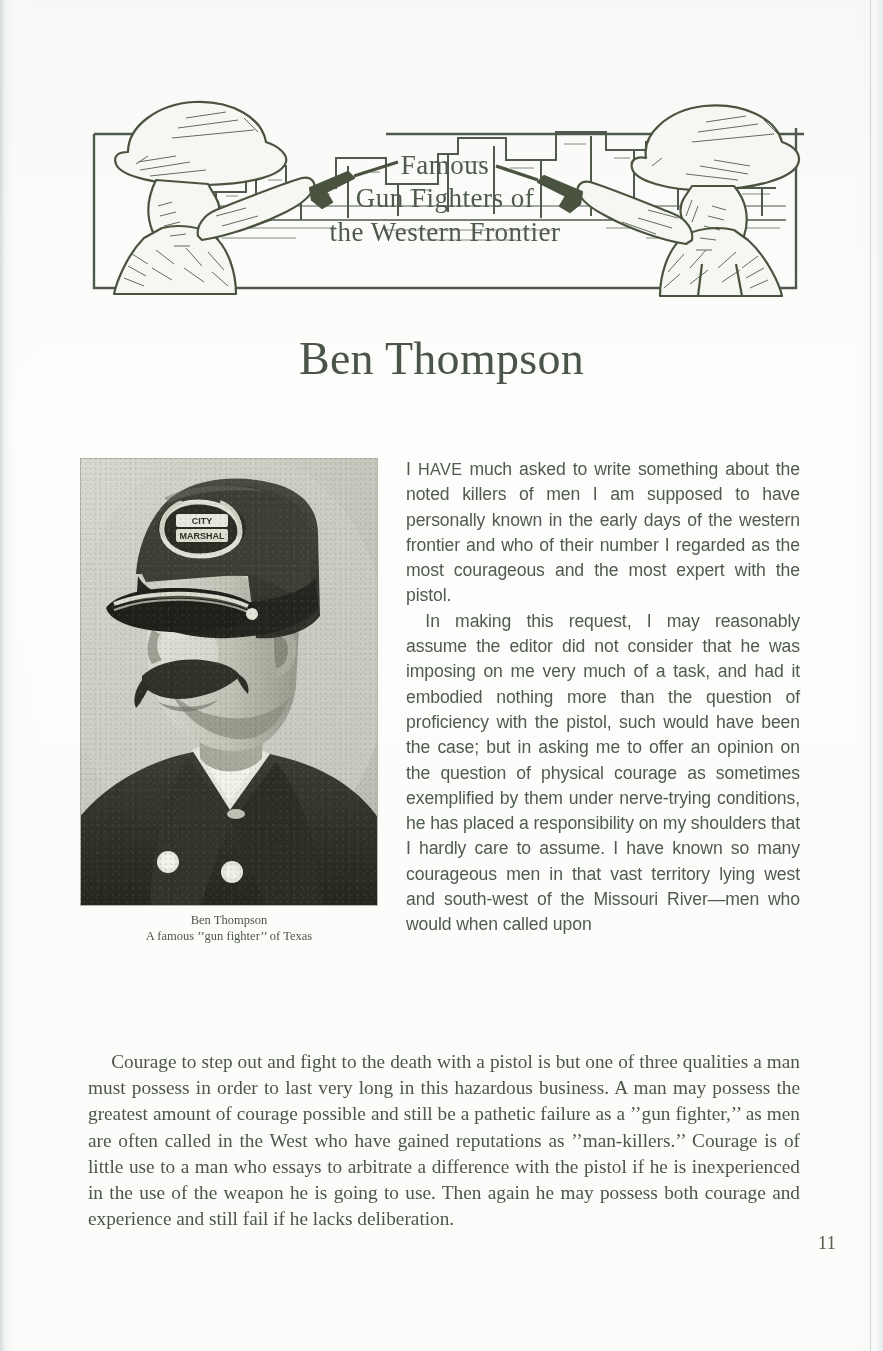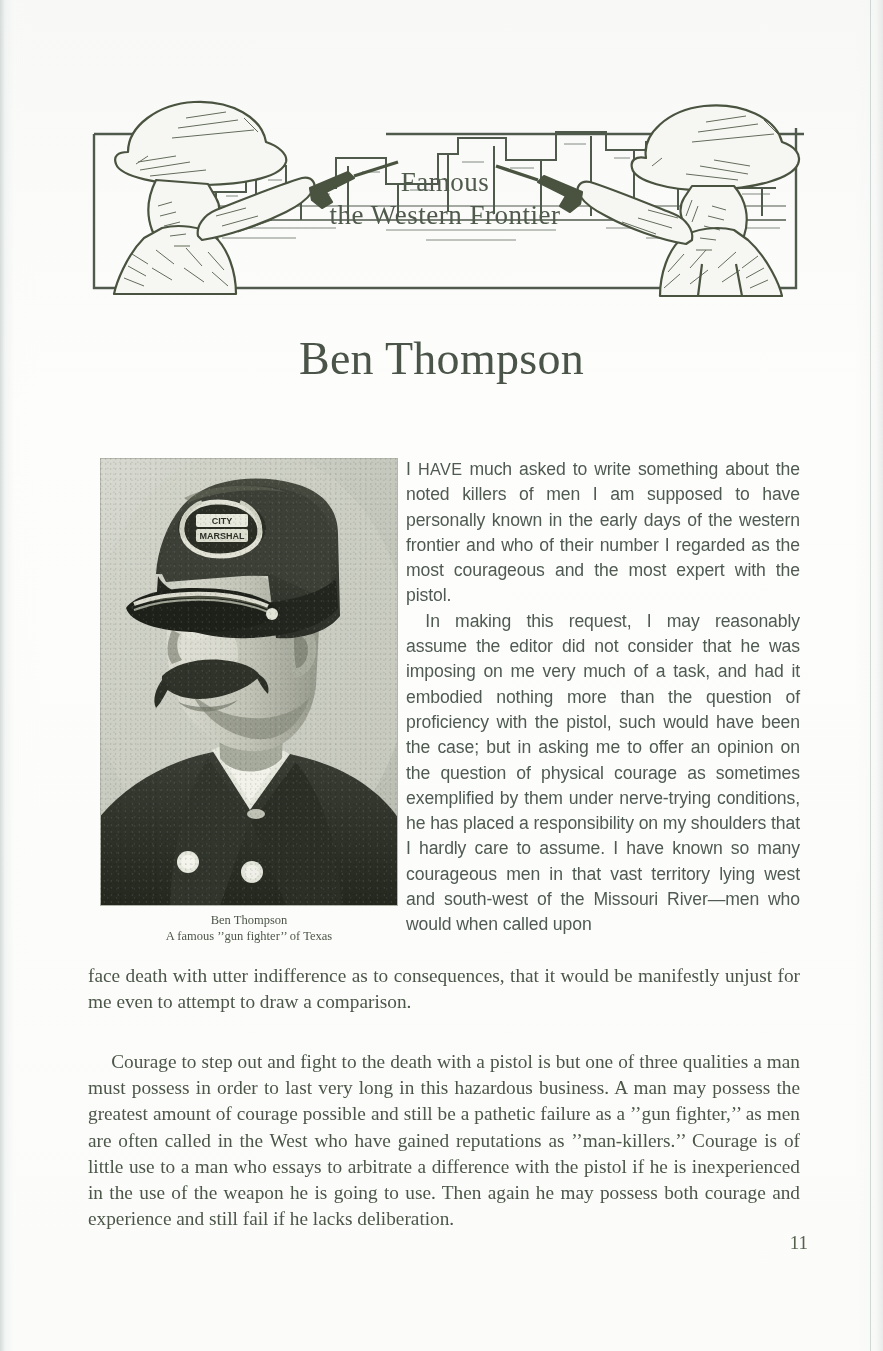--- a/index.html
+++ b/index.html
@@ -106,21 +106,21 @@
     font-style: italic;
     font-weight: bold;
     font-size: 21px;
     letter-spacing: 0.2px;
     color: #4b5448;
   }
 
   
   .photo-block {
     position: absolute;
-    left: 100px;
+    left: 80px;
     top: 458px;
     width: 298px;
   }
   .photo {
     position: relative;
     width: 298px;
     height: 448px;
     overflow: hidden;
     background: #c9ccc4;
   }
@@ -189,20 +189,21 @@
   
   .folio {
     position: absolute;
     left: 0;
     top: 1232px;
     width: 808px;
     text-align: right;
     font-family: "Liberation Serif", serif;
     font-size: 19px;
     color: #55604f;
+    padding-left: 28px;
   }
 </style>
 </head>
 <body>
 
 <div class="page">
 
   <div class="paper-tint"></div>
   <div class="edge-line right"></div>
 
@@ -307,20 +308,21 @@
                  M622 182 L604 196 M598 166 L582 184 M594 186 L578 200"></path>
         <path d="M592 130 L562 122 M586 140 L552 130 M570 146 L536 134"></path>
         <path d="M620 34 L660 28 M612 44 L672 36 M606 54 L688 46
                  M576 70 L566 78 M678 32 L692 46"></path>
         <path d="M606 112 L600 128 M612 118 L606 134"></path>
       </g>
     </svg>
 
     <div class="banner-title">
       <div class="banner-line l1">Famous</div>
+      <div class="banner-line l2">Gun Fighters of</div>
       <div class="banner-line l3">the Western  Frontier</div>
     </div>
   </div>
 
   <div class="article-title">Ben Thompson</div>
 
   <div class="photo-block">
     <div class="photo">
       <svg viewBox="0 0 298 448" preserveAspectRatio="none">
         <defs>
@@ -434,23 +436,20 @@
       <div>Ben Thompson</div>
       <div>A famous ’’gun fighter’’ of Texas</div>
     </div>
   </div>
 
   <div class="col-text">
     <p><span>I</span> <span class="smallcaps">HAVE</span><span> much asked to write something about the noted killers of men I am supposed to have personally known in the early days of the western frontier and who of their number I regarded as the most courageous and the most expert with the pistol.</span></p>
     <p>In making this request, I may reasonably assume the editor did not consider that he was imposing on me very much of a task, and had it embodied nothing more than the question of proficiency with the pistol, such would have been the case; but in asking me to offer an opinion on the question of physical courage as sometimes exemplified by them under nerve-trying conditions, he has placed a responsibility on my shoulders that I hardly care to assume. I have known so many courageous men in that vast territory lying west and south-west of the Missouri River—men who would when called upon</p>
   </div>
 
-  <div class="full-text cont">
-    <p>face death with utter indifference as to consequences, that it would be manifestly unjust for me even to attempt to draw a comparison.</p>
-  </div>
 
   <div class="full-text para">
     <p>Courage to step out and fight to the death with a pistol is but one of three qualities a man must possess in order to last very long in this hazardous business. A man may possess the greatest amount of courage possible and still be a pathetic failure as a ’’gun fighter,’’ as men are often called in the West who have gained reputations as ’’man-killers.’’ Courage is of little use to a man who essays to arbitrate a difference with the pistol if he is inexperienced in the use of the weapon he is going to use. Then again he may possess both courage and experience and still fail if he lacks deliberation.</p>
   </div>
 
   <div class="folio">11</div>
 
 </div>
 
 </body></html>

